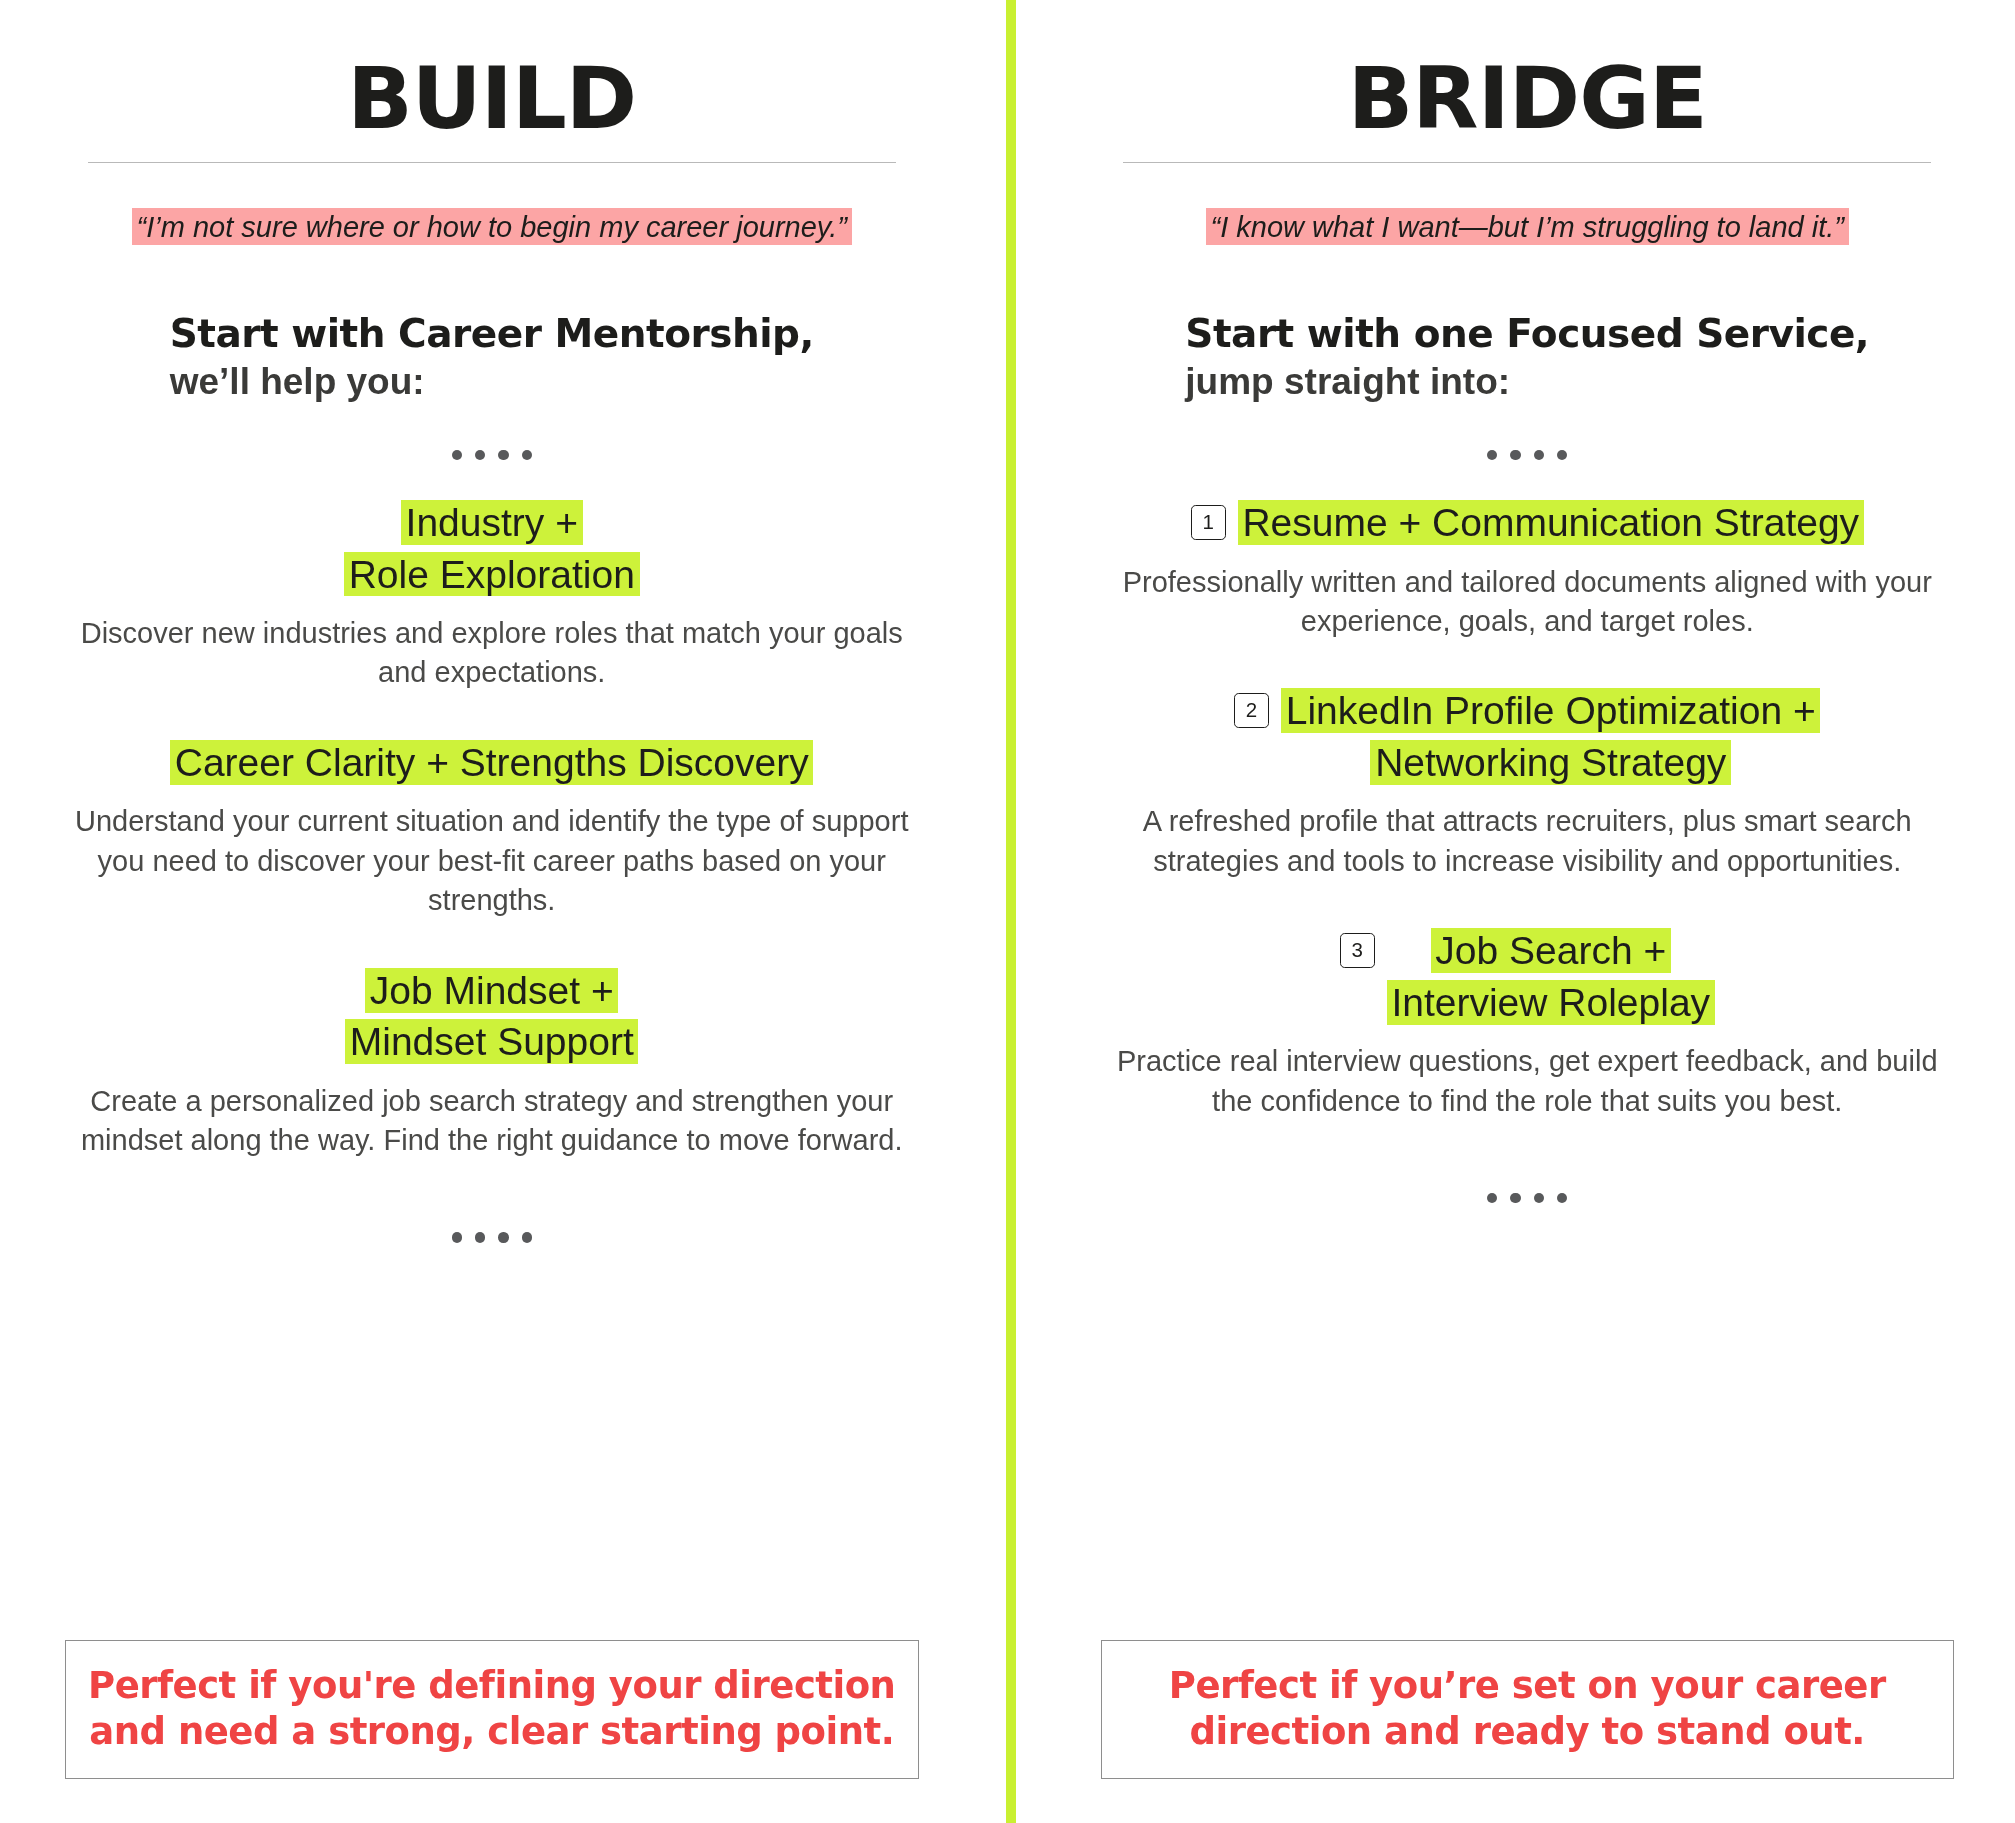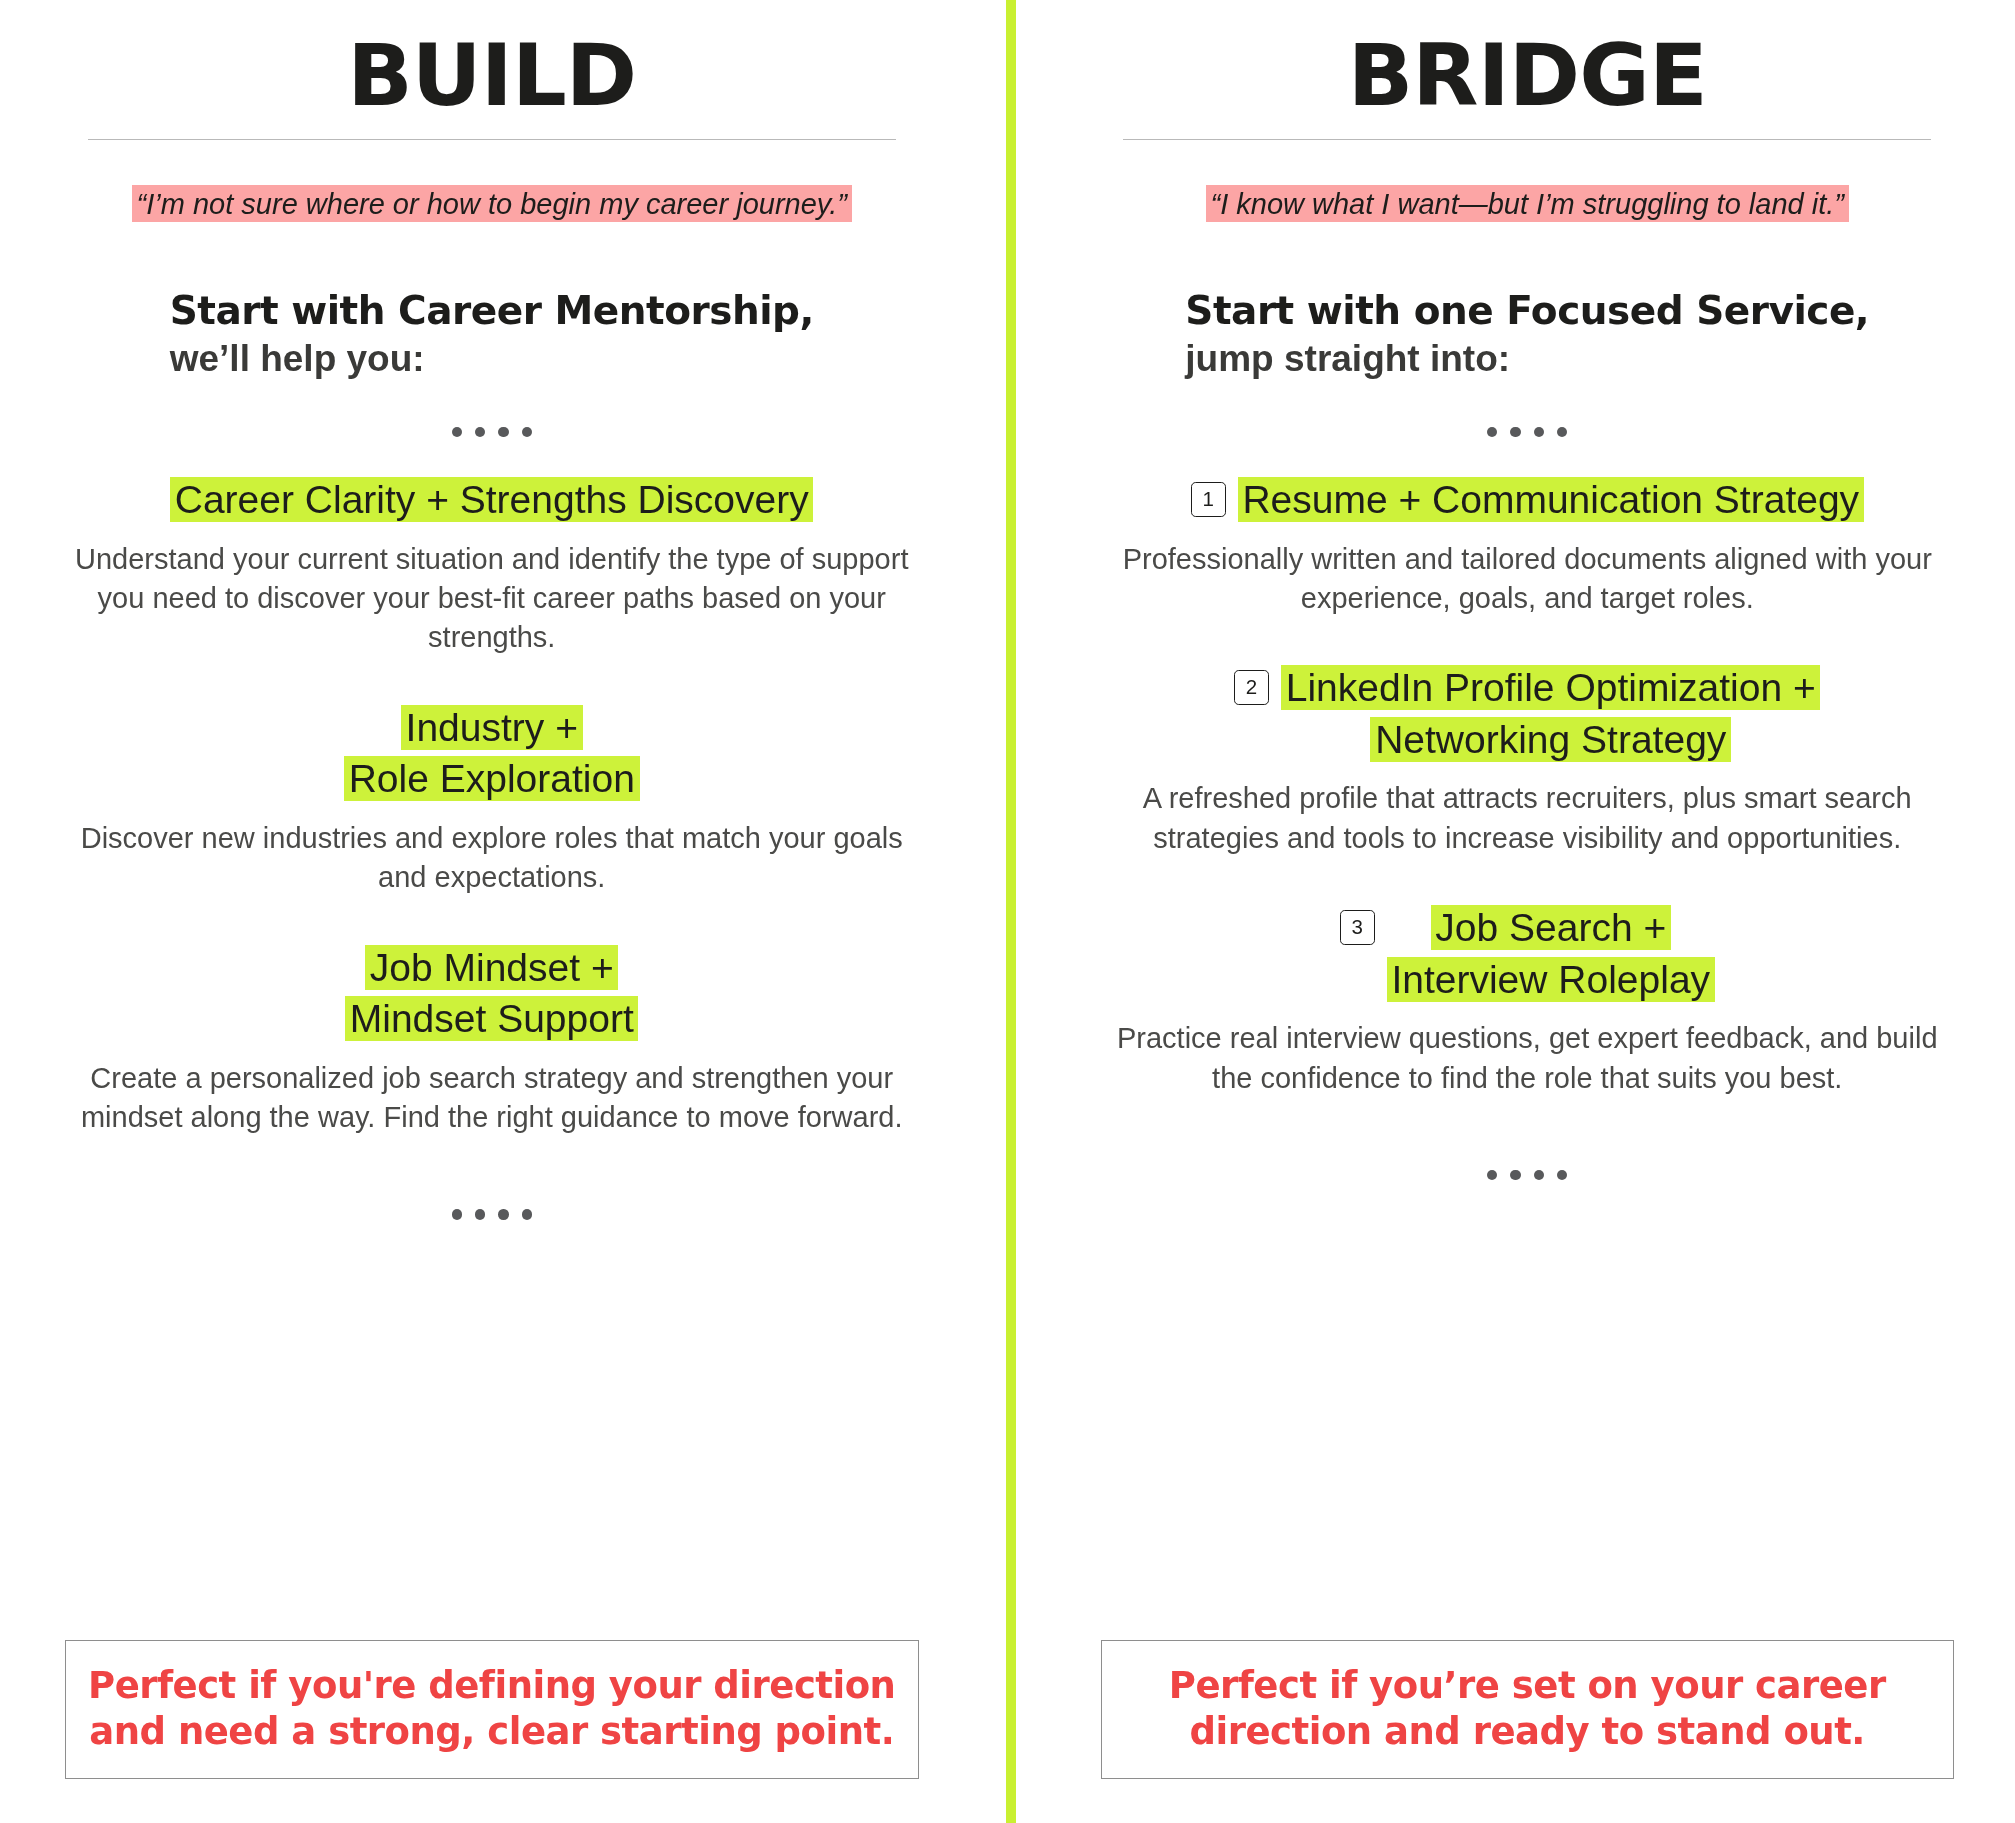--- a/index.html
+++ b/index.html
@@ -38,21 +38,21 @@
   }
   .col-left { padding-left: 65px; padding-right: 89px; }
   .col-right { padding-left: 93px; padding-right: 61px; }
 
   .col-title {
     font-family: "DejaVu Sans", sans-serif;
     font-weight: bold;
     font-size: 86px;
     letter-spacing: -0.9px;
     color: #1d1d1b;
-    margin-top: 32px;
+    margin-top: 55px;
     margin-bottom: 21px;
     line-height: 1;
   }
   .title-rule {
     width: 100%;
     max-width: 808px;
     height: 1.4px;
     background: #b9b9b9;
     margin-bottom: 42px;
   }
@@ -194,34 +194,34 @@
     <div class="dots">
       <span class="dot"></span>
       <span class="dot"></span>
       <span class="dot"></span>
       <span class="dot"></span>
     </div>
 
     <div class="item">
       <div class="item-head-row">
         <div class="item-title">
-          <span class="hl">Career Clarity + Strengths Discovery</span>
-        </div>
-      </div>
-      <div class="item-desc">Understand your current situation and identify the type of support you need to discover your best-fit career paths based on your strengths.</div>
-    </div>
-
-    <div class="item">
-      <div class="item-head-row">
-        <div class="item-title">
           <span class="hl">Industry +</span><br>
           <span class="hl">Role Exploration</span>
         </div>
       </div>
       <div class="item-desc">Discover new industries and explore roles that match your goals and expectations.</div>
+    </div>
+
+    <div class="item">
+      <div class="item-head-row">
+        <div class="item-title">
+          <span class="hl">Career Clarity + Strengths Discovery</span>
+        </div>
+      </div>
+      <div class="item-desc">Understand your current situation and identify the type of support you need to discover your best-fit career paths based on your strengths.</div>
     </div>
 
     <div class="item">
       <div class="item-head-row">
         <div class="item-title">
           <span class="hl">Job Mindset +</span><br>
           <span class="hl">Mindset Support</span>
         </div>
       </div>
       <div class="item-desc">Create a personalized job search strategy and strengthen your mindset along the way. Find the right guidance to move forward.</div>

